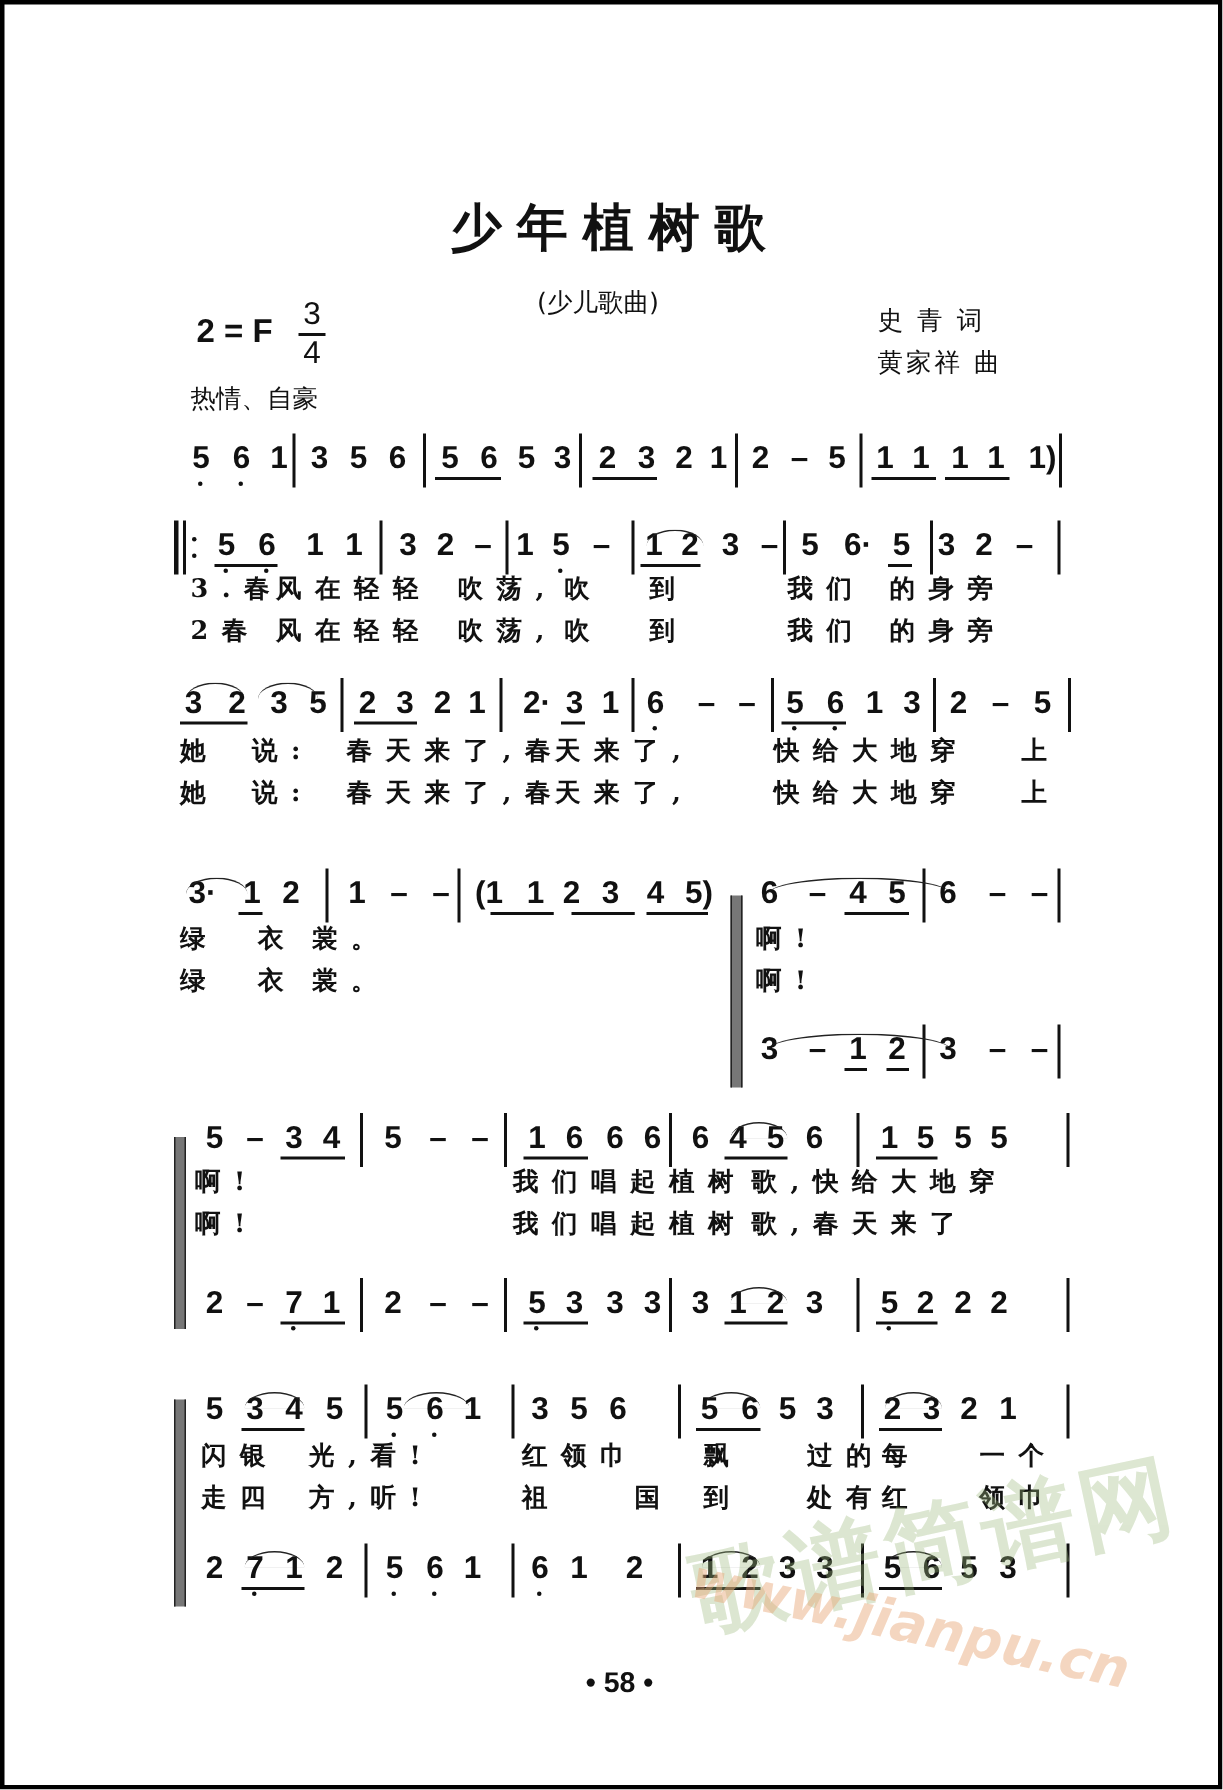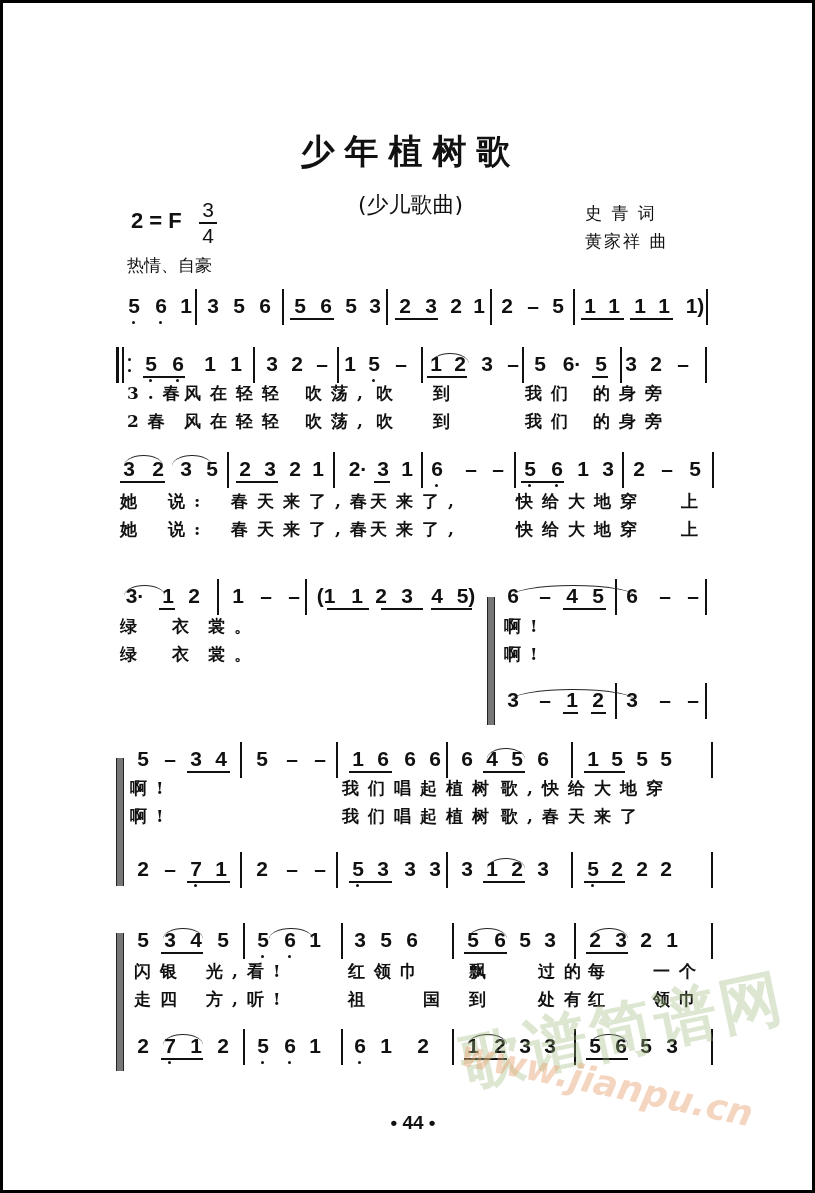--- a/index.html
+++ b/index.html
@@ -10,21 +10,21 @@
     border-top: 3px solid #000; border-left: 3px solid #000;
     border-right: 3px solid #000; border-bottom: 3px solid #000;
   }
   .title {
     position: absolute; left: 0; width: 815px; top: 126px; text-align: center;
     font-family: "DejaVu Serif", serif; font-weight: bold; font-size: 34px;
     letter-spacing: 10px; color: #111;
   }
   .subtitle {
     position: absolute; left: 355px; top: 187px;
-    font-family: "DejaVu Sans", sans-serif; font-size: 22px; color: #111; text-align: center;
+    font-family: "DejaVu Sans", sans-serif; font-size: 17px; color: #111; text-align: center;
   }
   .key { position: absolute; left: 128px; top: 205px;
     font-family: "Liberation Sans", sans-serif; font-size: 22px; font-weight: bold; color: #111; }
   .timesig { position: absolute; left: 196px; top: 196px; width: 18px; text-align: center;
     font-family: "Liberation Sans", sans-serif; font-size: 21px; color: #111; line-height: 22px; }
   .timesig .bar { border-top: 2px solid #111; margin: 1px 0; }
   .tempo { position: absolute; left: 124px; top: 251px;
     font-family: "DejaVu Sans", sans-serif; font-size: 17px; color: #111; }
   .credit { position: absolute; left: 582px; font-family: "DejaVu Sans", sans-serif;
     font-size: 17px; color: #111; letter-spacing: 2px; }
@@ -391,14 +391,14 @@
       <div class="ly" style="left: 420px; top: 985px; letter-spacing: 9px;">国</div>
       <div class="ly" style="left: 466px; top: 985px; letter-spacing: 9px;">到</div>
       <div class="ly" style="left: 535px; top: 985px; letter-spacing: 9px;">处有</div>
       <div class="ly" style="left: 585px; top: 985px; letter-spacing: 9px;">红</div>
       <div class="ly" style="left: 650px; top: 985px; letter-spacing: 9px;">领巾</div>
     </div>
 
   <div class="wm" style="left:455px;top:985px;font-size:62px;color:#9dba7e;opacity:0.35;transform:rotate(-12deg);letter-spacing:4px;">歌谱简谱网</div>
   <div class="wm" style="left:455px;top:1060px;font-size:36px;color:#e8a676;opacity:0.45;transform:rotate(12deg);font-style:italic;">www.jianpu.cn</div>
 
-  <div class="pagenum">• 44 •</div>
+  <div class="pagenum">• 58 •</div>
 </div>
 
 </body></html>

